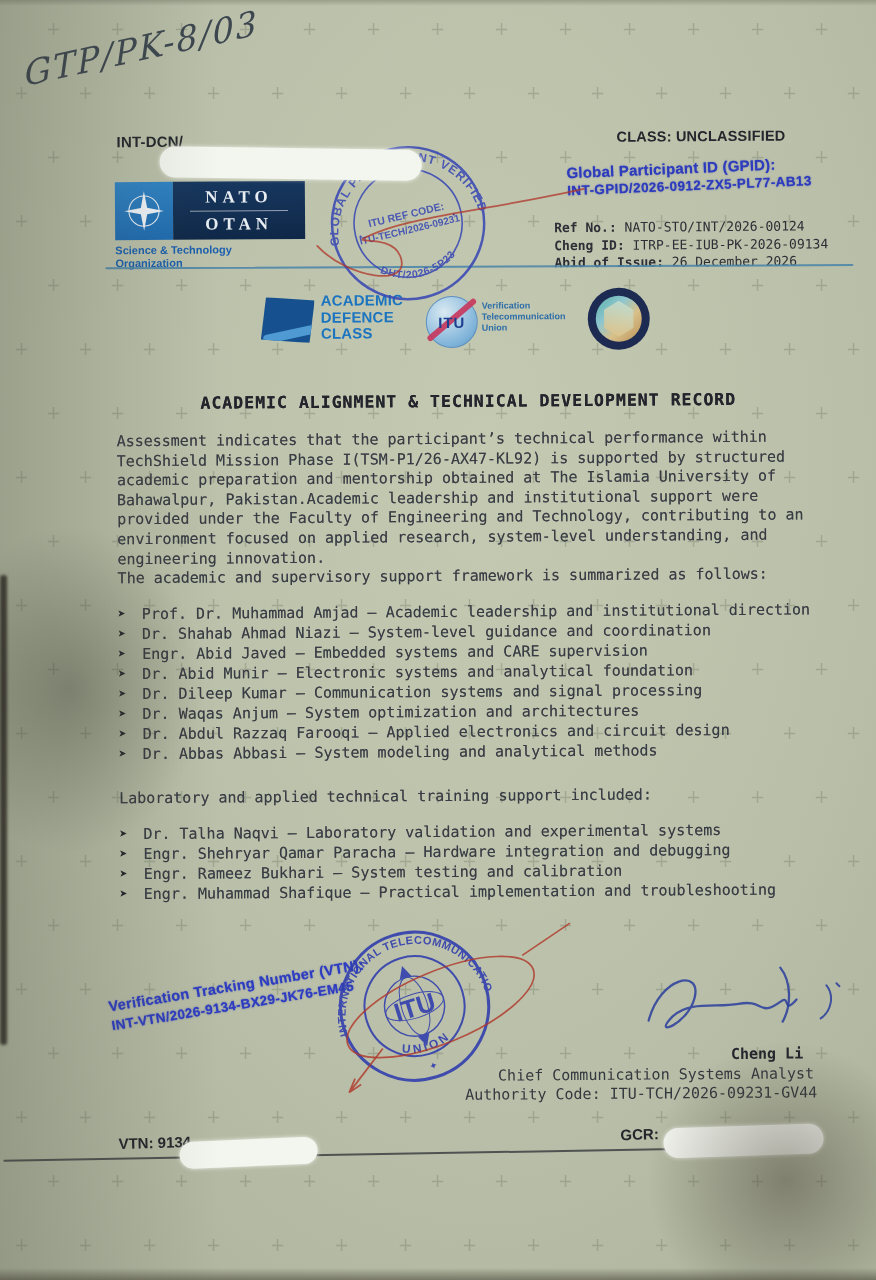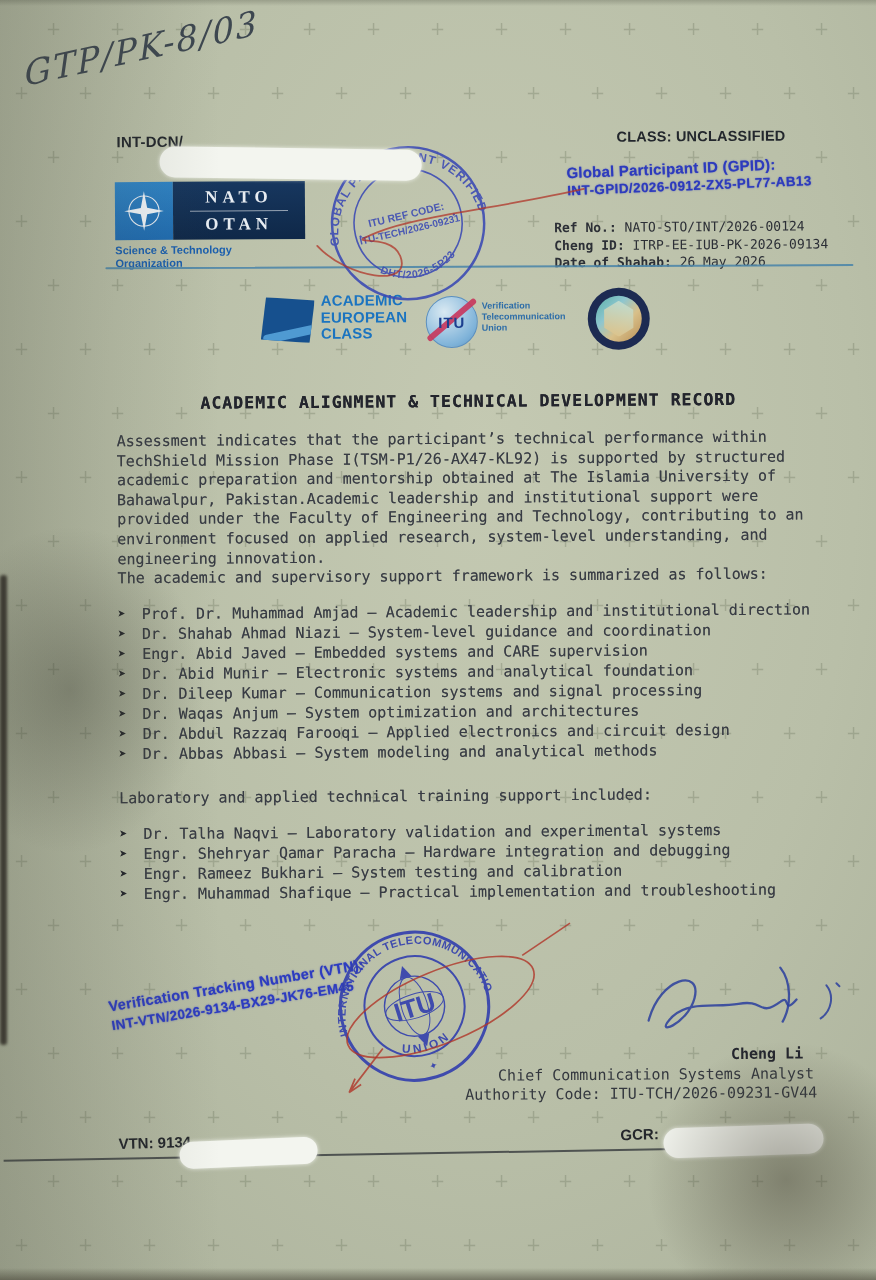--- a/index.html
+++ b/index.html
@@ -379,21 +379,21 @@
     <div class="abs handwriting">GTP/PK-8/03</div>
 
     <div class="abs doc-no">INT-DCN/</div>
     <div class="abs classif">CLASS: UNCLASSIFIED</div>
 
     <div class="abs gpid">
       <div class="l1">Global Participant ID (GPID):</div>
       <div class="l2">INT-GPID/2026-0912-ZX5-PL77-AB13</div>
     </div>
 
-    <div class="abs refs"><span><b>Ref No.:</b> <span>NATO-STO/INT/2026-00124</span></span><br><span><b>Cheng ID:</b> <span>ITRP-EE-IUB-PK-2026-09134</span></span><br><span><b>Date of Shahab:</b> <span>26 May 2026</span></span>
+    <div class="abs refs"><span><b>Ref No.:</b> <span>NATO-STO/INT/2026-00124</span></span><br><span><b>Cheng ID:</b> <span>ITRP-EE-IUB-PK-2026-09134</span></span><br><span><b>Abid of Issue:</b> <span>26 December 2026</span></span>
     </div>
 
     <div class="abs nato">
       <div class="nato-star">
         <svg width="46" height="46" viewBox="0 0 58 58">
           <circle cx="29" cy="29" r="19" fill="none" stroke="#e9eef4" stroke-width="1.4"></circle>
           <path d="M29 4 L33 25 L54 29 L33 33 L29 54 L25 33 L4 29 L25 25 Z" fill="#eef3f8"></path>
         </svg>
       </div>
       <div class="nato-word">
@@ -428,21 +428,21 @@
 
     <svg id="red1" class="abs redpen" viewBox="0 0 300 130">
       <path d="M 25,85 C 55,118 120,128 108,96 C 98,70 45,88 85,72 C 125,56 210,48 292,30" fill="none" stroke="#b03428" stroke-width="1.8" opacity=".75" stroke-linecap="round"></path>
     </svg>
 
     <div class="abs divider"></div>
 
     <div class="abs eda-flag"></div>
     <div class="abs eda-text">
       <div>ACADEMIC</div>
-      <div>EUROPEAN</div>
+      <div>DEFENCE</div>
       <div>CLASS</div>
     </div>
 
     <div class="abs itu-globe">
       <div class="itu-swoosh"></div>
       <div class="abbr">ITU</div>
     </div>
     <div class="abs itu-text">
       <div>Verification</div>
       <div>Telecommunication</div>

